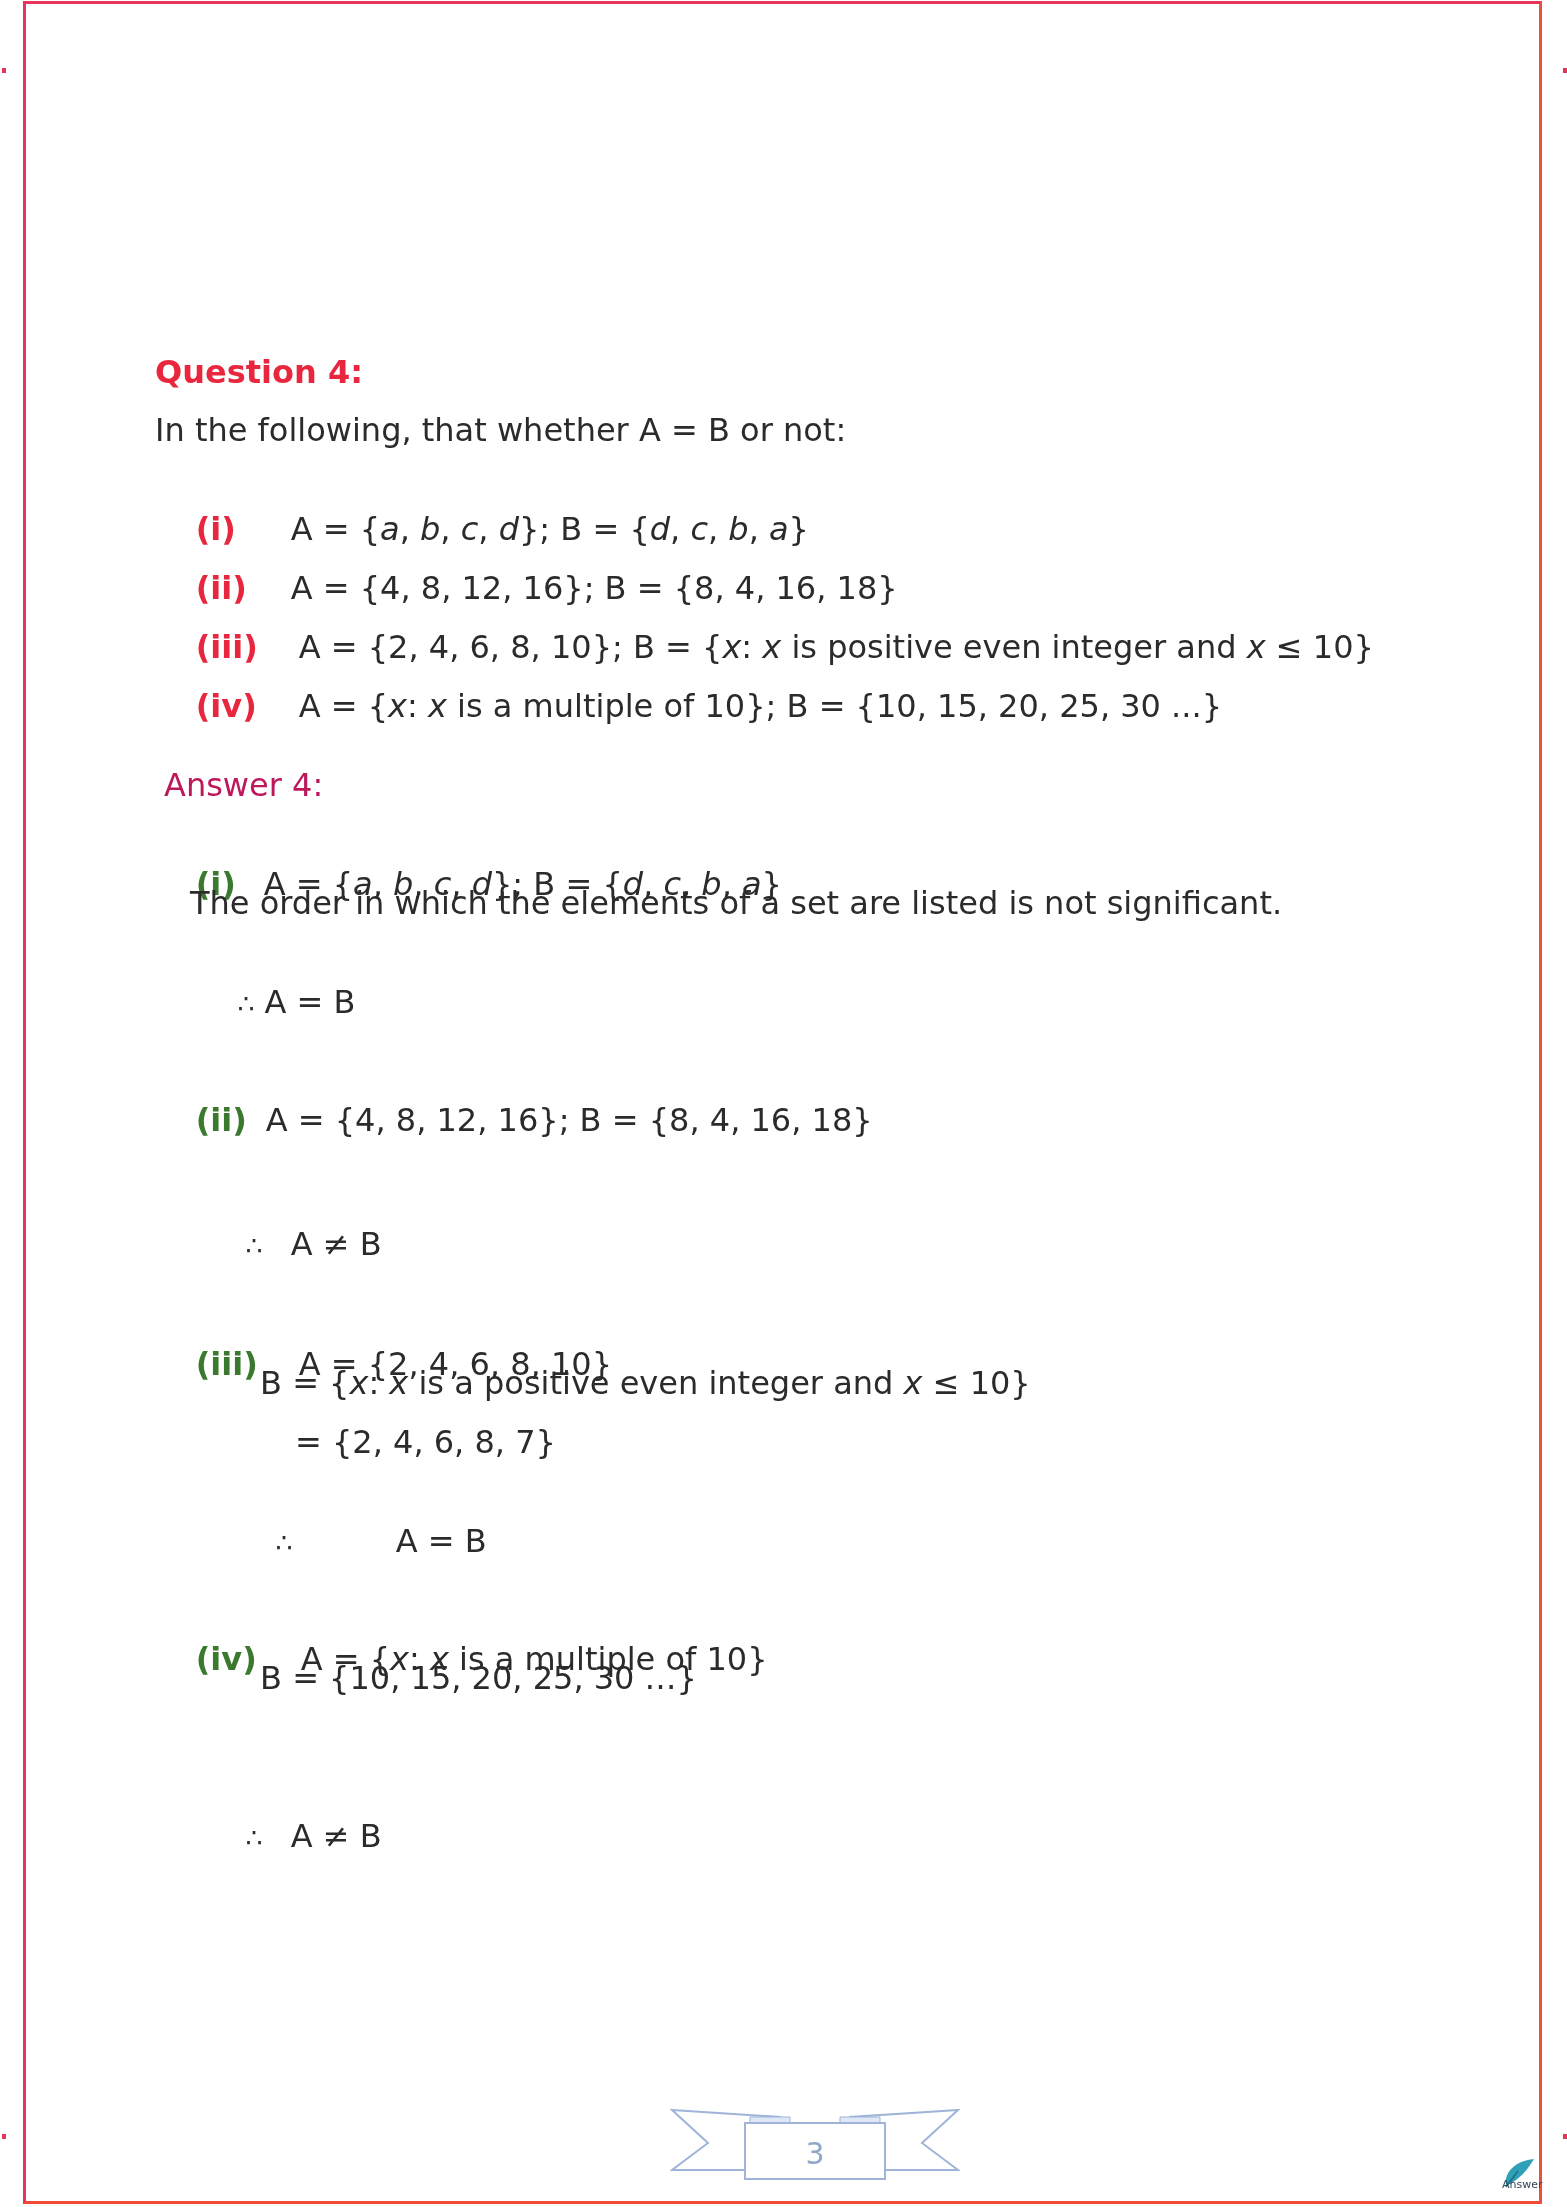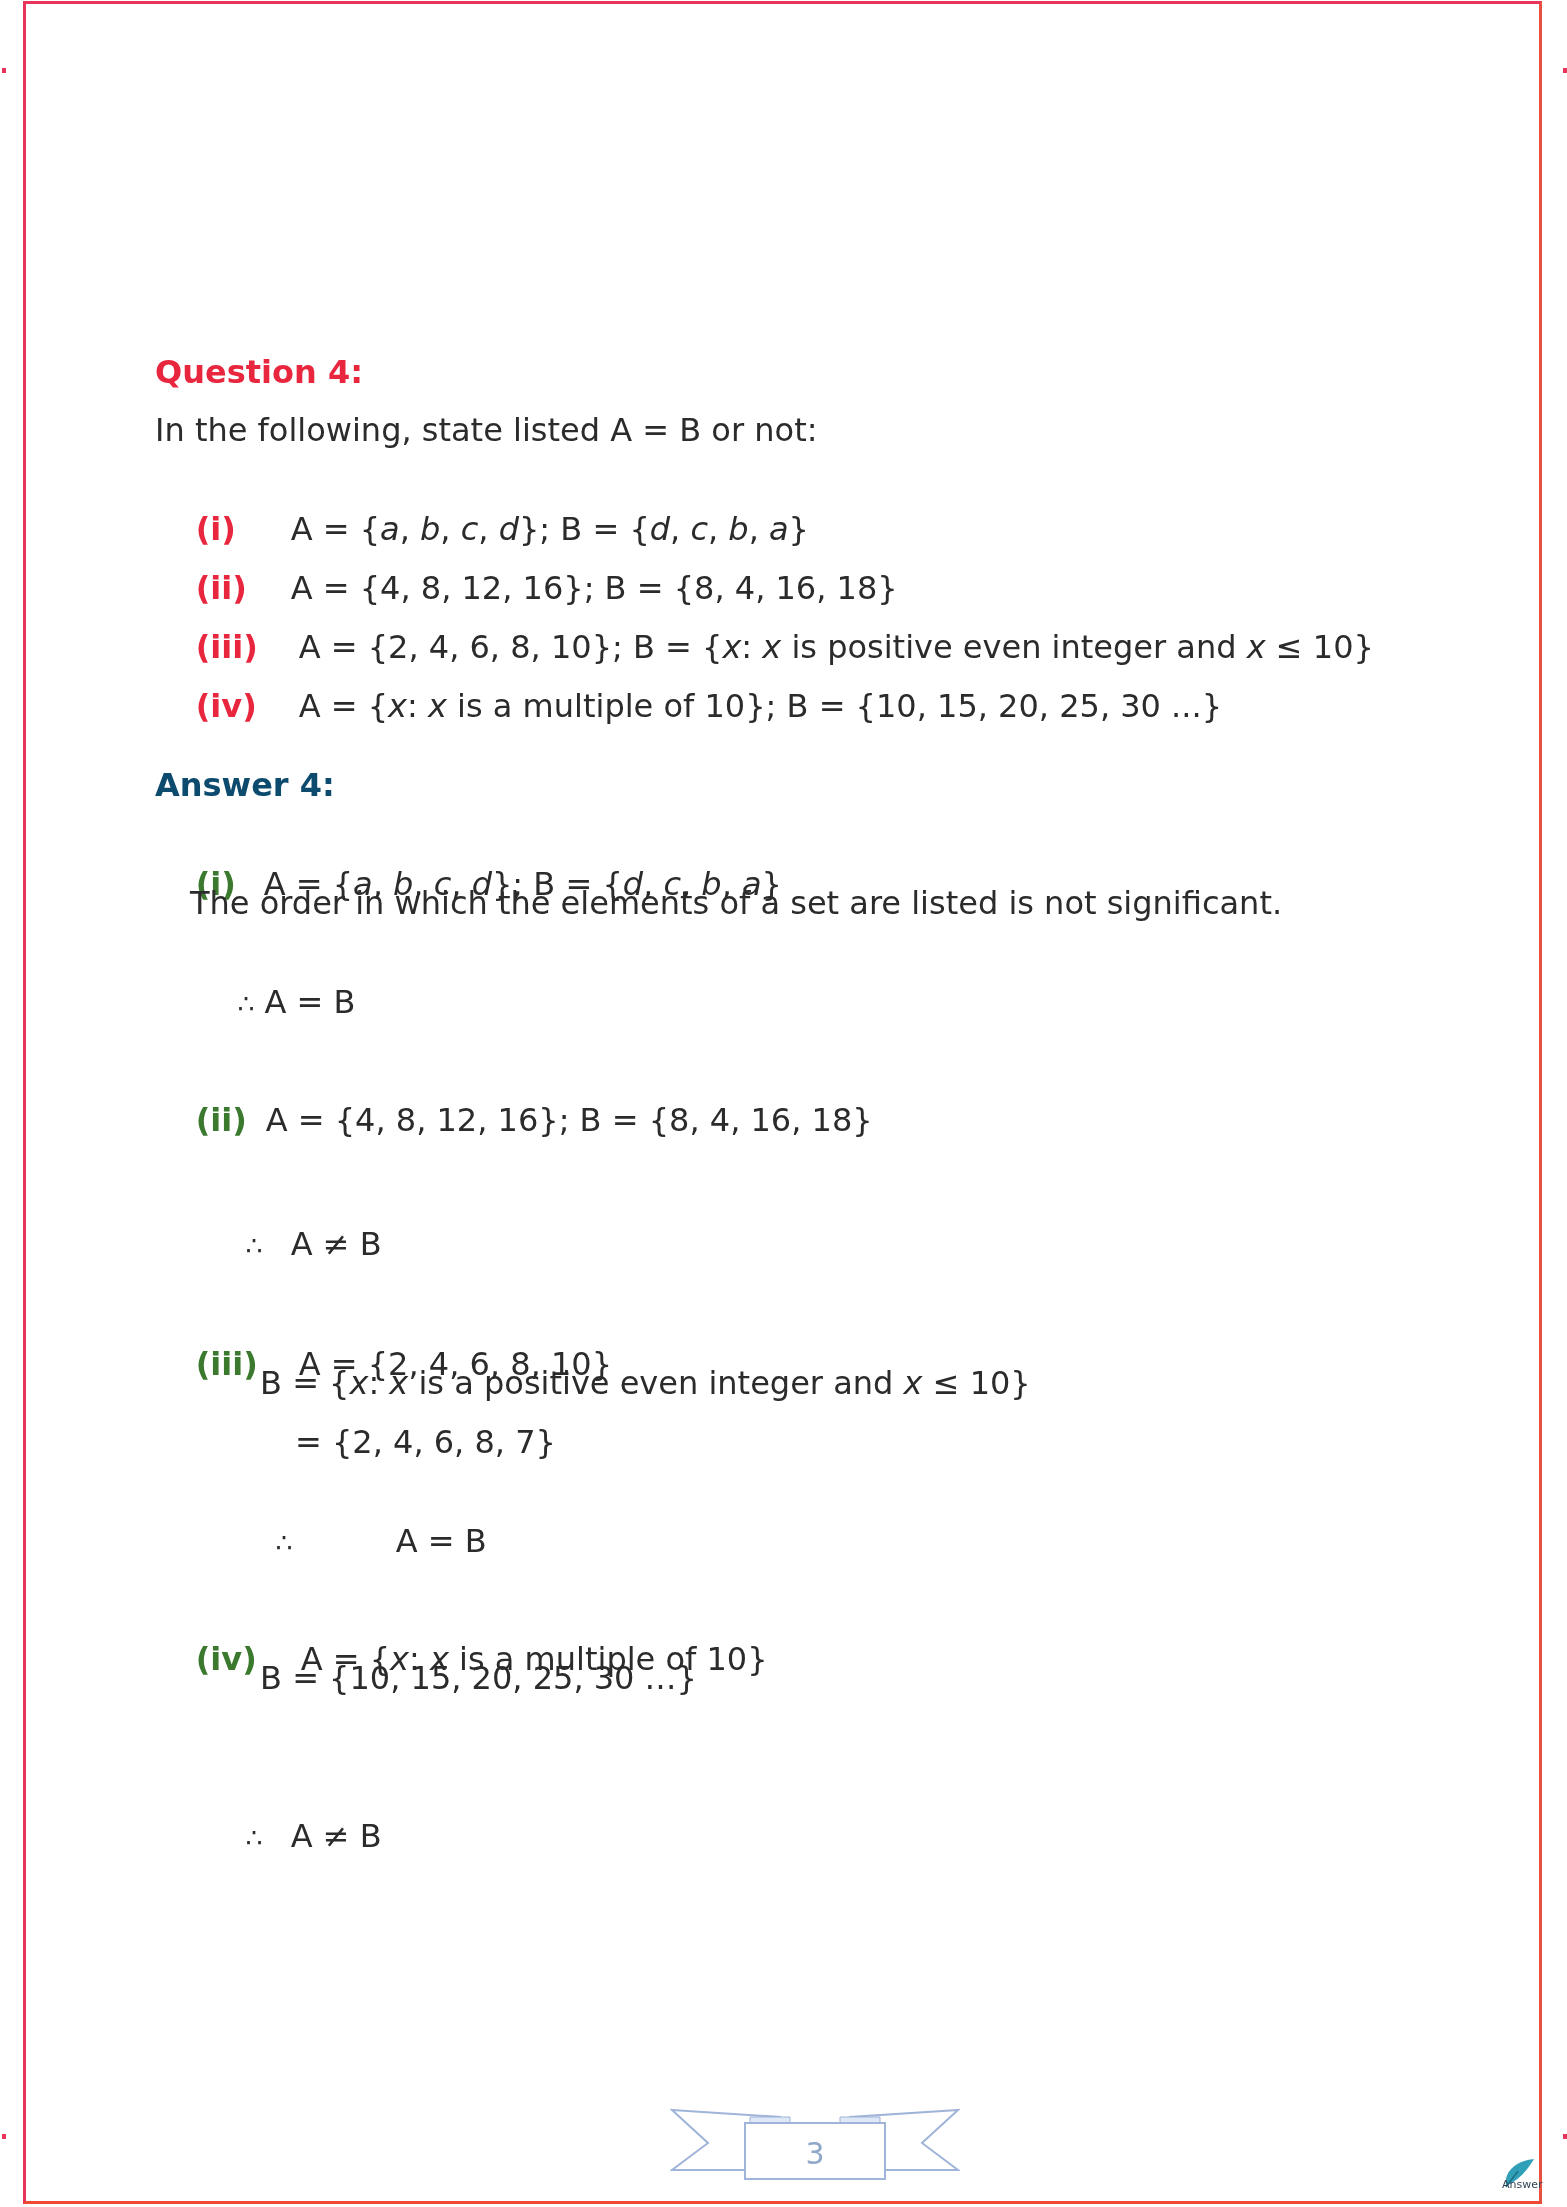--- a/index.html
+++ b/index.html
@@ -10,21 +10,21 @@
     color: #2b2b2b;
   }
   .frame {
     position: absolute; left: 23px; top: 1px; width: 1519px; height: 2203px;
     border: 3px solid #e8345a; border-right-color: #e8503f; border-bottom-color: #ef4a32;
     box-sizing: border-box;
   }
   .tick { position: absolute; width: 4px; height: 5px; background: #e8345a; }
   .line { position: absolute; left: 0; font-size: 32px; white-space: pre; line-height: 40px; }
   .q-head { color: #e8273f; font-weight: bold; }
-  .a-head { color: #0c4a6e; font-weight: bold; }
+  .a-head { color: #be185d; font-weight: normal; margin-left: 9px; }
   .q-label { color: #e8273f; font-weight: bold; display: inline-block; }
   .a-label { color: #3b7a2e; font-weight: bold; display: inline-block; }
   i { font-style: italic; }
   .content { position: absolute; left: 155px; top: 0; width: 1350px; height: 2207px; }
   .therefore { font-size: 26px; }
   .footer-badge { position: absolute; left: 670px; top: 2105px; width: 290px; height: 80px; }
   .page-num {
     position: absolute; left: 795px; top: 2136px; width: 40px; text-align: center;
     font-size: 30px; color: #8fa8c8; font-family: "DejaVu Sans", sans-serif;
   }
@@ -39,21 +39,21 @@
 
 <div class="frame"></div>
 <div class="tick" style="left:2px;top:68px"></div>
 <div class="tick" style="left:1563px;top:68px"></div>
 <div class="tick" style="left:2px;top:2134px"></div>
 <div class="tick" style="left:1563px;top:2134px"></div>
 
 <div class="content">
 
   <div class="line q-head" style="top:352px">Question 4:</div>
-  <div class="line" style="top:410px">In the following, state listed A = B or not:</div>
+  <div class="line" style="top:410px">In the following, that whether A = B or not:</div>
 
   <div class="line" style="top:469px">
     <span class="q-label" style="width:95px">(i)</span><span>A = {<i>a</i>, <i>b</i>, <i>c</i>, <i>d</i>}; B = {<i>d</i>, <i>c</i>, <i>b</i>, <i>a</i>}</span>
   </div>
   <div class="line" style="top:528px">
     <span class="q-label" style="width:95px">(ii)</span><span>A = {4, 8, 12, 16}; B = {8, 4, 16, 18}</span>
   </div>
   <div class="line" style="top:587px">
     <span class="q-label" style="width:103px">(iii)</span><span>A = {2, 4, 6, 8, 10}; B = {<i>x</i>: <i>x</i> is positive even integer and <i>x</i> ≤ 10}</span>
   </div>

